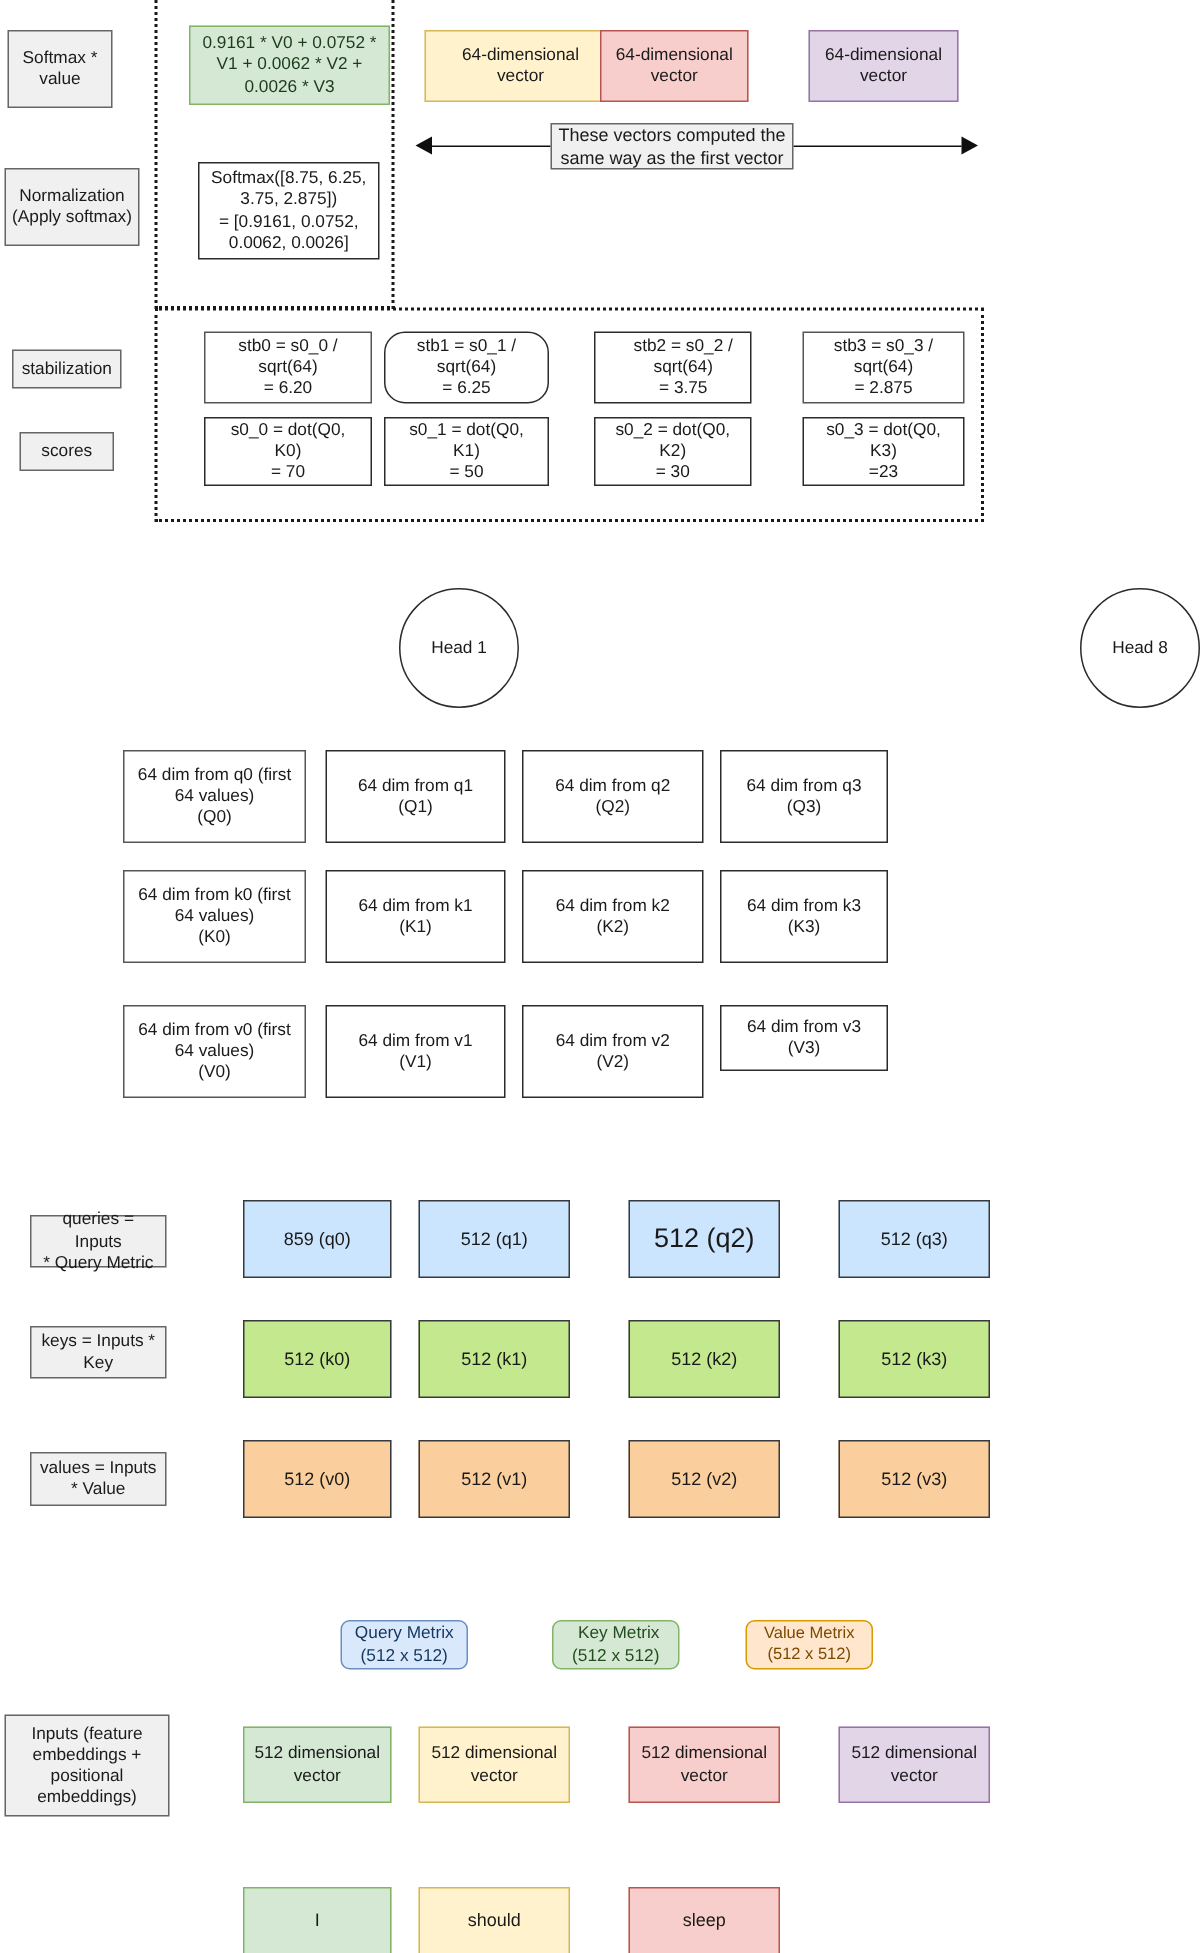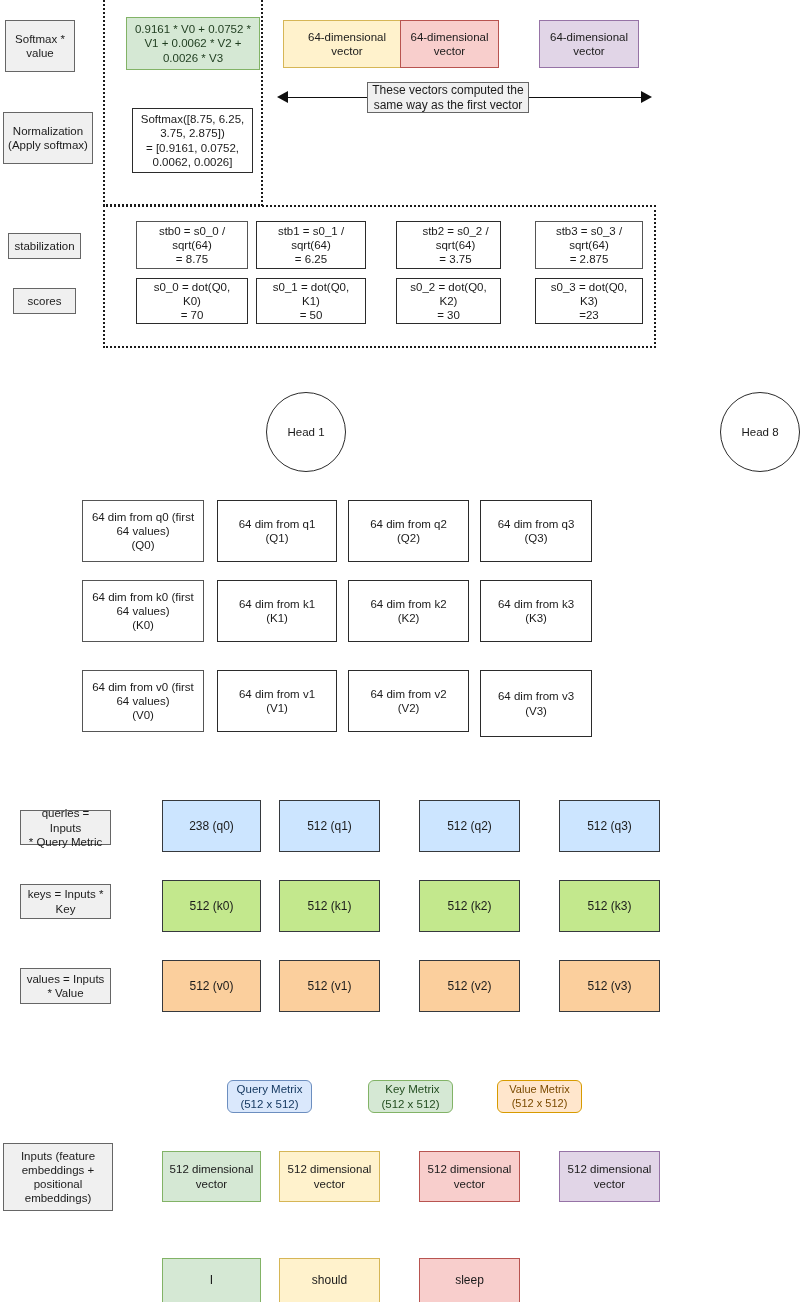--- a/index.html
+++ b/index.html
@@ -157,22 +157,22 @@
   <div class="box lbl" style="left:367px; top:82px; width:162px; height:31px; font-size:12px;">These vectors computed the
 same way as the first vector</div>
 
   <div class="box plain" style="left:132px; top:108px; width:121px; height:65px;">Softmax([8.75, 6.25,
 3.75, 2.875])
 = [0.9161, 0.0752,
 0.0062, 0.0026]</div>
 
   <div class="box plain thick" style="left:136px; top:221px; width:112px; height:48px;">stb0 = s0_0 /
 sqrt(64)
-= 8.75</div>
-  <div class="box plain" style="left:256px; top:221px; width:110px; height:48px;">stb1 = s0_1 /
+= 6.20</div>
+  <div class="box plain" style="left:256px; top:221px; width:110px; height:48px;border-radius:14px;">stb1 = s0_1 /
 sqrt(64)
 = 6.25</div>
   <div class="box plain" style="left:396px; top:221px; width:105px; height:48px;padding-left:18px;">stb2 = s0_2 /
 sqrt(64)
 = 3.75</div>
   <div class="box plain thick" style="left:535px; top:221px; width:108px; height:48px;">stb3 = s0_3 /
 sqrt(64)
 = 2.875</div>
 
   <div class="box plain" style="left:136px; top:278px; width:112px; height:46px;">s0_0 = dot(Q0,
@@ -211,33 +211,33 @@
   <div class="box plain" style="left:480px; top:580px; width:112px; height:62px;">64 dim from k3
 (K3)</div>
 
   <div class="box plain thick" style="left:82px; top:670px; width:122px; height:62px;">64 dim from v0 (first
 64 values)
 (V0)</div>
   <div class="box plain" style="left:217px; top:670px; width:120px; height:62px;">64 dim from v1
 (V1)</div>
   <div class="box plain" style="left:348px; top:670px; width:121px; height:62px;">64 dim from v2
 (V2)</div>
-  <div class="box plain" style="left:480px; top:670px; width:112px; height:67px;">64 dim from v3
+  <div class="box plain" style="left:480px; top:670px; width:112px; height:44px;">64 dim from v3
 (V3)</div>
 
   <div class="box lbl" style="left:20px; top:810px; width:91px; height:35px;">queries = Inputs
 * Query Metric</div>
   <div class="box lbl" style="left:20px; top:884px; width:91px; height:35px;">keys = Inputs *
 Key</div>
   <div class="box lbl" style="left:20px; top:968px; width:91px; height:36px;">values = Inputs
 * Value</div>
 
-  <div class="box c-blue" style="left:162px; top:800px; width:99px; height:52px; font-size:12px;">238 (q0)</div>
+  <div class="box c-blue" style="left:162px; top:800px; width:99px; height:52px; font-size:12px;">859 (q0)</div>
   <div class="box c-blue" style="left:279px; top:800px; width:101px; height:52px; font-size:12px;">512 (q1)</div>
-  <div class="box c-blue" style="left:419px; top:800px; width:101px; height:52px; font-size:12px;">512 (q2)</div>
+  <div class="box c-blue" style="left:419px; top:800px; width:101px; height:52px; font-size:18px;">512 (q2)</div>
   <div class="box c-blue" style="left:559px; top:800px; width:101px; height:52px; font-size:12px;">512 (q3)</div>
 
   <div class="box c-lime" style="left:162px; top:880px; width:99px; height:52px; font-size:12px;">512 (k0)</div>
   <div class="box c-lime" style="left:279px; top:880px; width:101px; height:52px; font-size:12px;">512 (k1)</div>
   <div class="box c-lime" style="left:419px; top:880px; width:101px; height:52px; font-size:12px;">512 (k2)</div>
   <div class="box c-lime" style="left:559px; top:880px; width:101px; height:52px; font-size:12px;">512 (k3)</div>
 
   <div class="box c-orange" style="left:162px; top:960px; width:99px; height:52px; font-size:12px;">512 (v0)</div>
   <div class="box c-orange" style="left:279px; top:960px; width:101px; height:52px; font-size:12px;">512 (v1)</div>
   <div class="box c-orange" style="left:419px; top:960px; width:101px; height:52px; font-size:12px;">512 (v2)</div>

